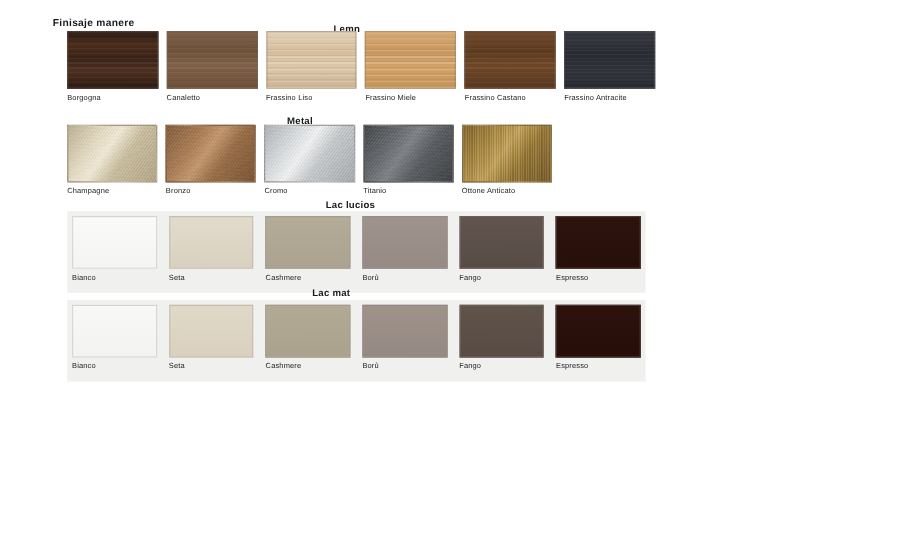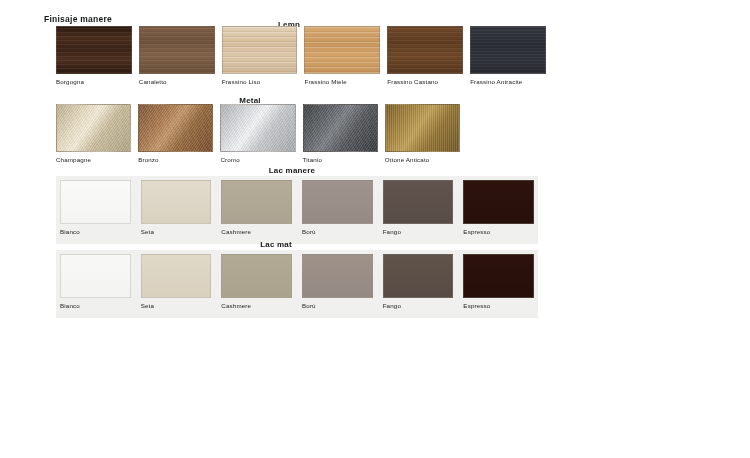--- a/index.html
+++ b/index.html
@@ -130,21 +130,21 @@
         </div>
         <div class="swatch-cell" style="width: 76px; margin-right: 7px;">
           <div class="swatch" style="height: 48px; background-image: repeating-linear-gradient(125deg, rgba(255, 255, 255, 0.1) 0px, rgba(255, 255, 255, 0.1) 1px, rgba(0, 0, 0, 0.05) 1px, rgba(0, 0, 0, 0.05) 2px), linear-gradient(125deg, rgb(63, 66, 69) 0%, rgb(99, 103, 107) 30%, rgb(123, 127, 131) 45%, rgb(85, 88, 92) 64%, rgb(57, 60, 63) 100%); background-color: rgb(84, 87, 90);"></div>
           <div class="swatch-label" style="margin-top: 5px;">Titanio</div>
         </div>
         <div class="swatch-cell" style="width: 76px; margin-right: 0px;">
           <div class="swatch" style="height: 48px; background-image: repeating-linear-gradient(90deg, rgba(255, 255, 255, 0.12) 0px, rgba(255, 255, 255, 0.12) 1px, rgba(0, 0, 0, 0.07) 1px, rgba(0, 0, 0, 0.07) 2px), linear-gradient(125deg, rgb(126, 97, 40) 0%, rgb(168, 134, 60) 28%, rgb(194, 160, 85) 46%, rgb(148, 116, 47) 66%, rgb(115, 87, 37) 100%); background-color: rgb(154, 122, 53);"></div>
           <div class="swatch-label" style="margin-top: 5px;">Ottone Anticato</div>
         </div>
       </div>
-      <div class="section-title" style="left: 232px; top: 166px; width: 120px;">Lac manere</div>
+      <div class="section-title" style="left: 232px; top: 166px; width: 120px;">Lac lucios</div>
       <div class="panel tinted" style="left: 56px; top: 176px; width: 482px; height: 68px; padding: 4px; background: rgb(240, 240, 239);">
         <div class="swatch-cell" style="width: 76px; margin-right: 10px;">
           <div class="swatch" style="height: 44px; background-image: linear-gradient(rgb(250, 250, 249) 0%, rgb(244, 244, 242) 100%); background-color: rgb(247, 247, 246); border: 0.6px solid rgba(150, 145, 140, 0.3);"></div>
           <div class="swatch-label" style="margin-top: 5px;">Bianco</div>
         </div>
         <div class="swatch-cell" style="width: 76px; margin-right: 10px;">
           <div class="swatch" style="height: 44px; background-image: linear-gradient(rgb(226, 218, 203) 0%, rgb(217, 209, 192) 100%); background-color: rgb(222, 214, 198); border: 0.6px solid rgba(150, 145, 140, 0.3);"></div>
           <div class="swatch-label" style="margin-top: 5px;">Seta</div>
         </div>
         <div class="swatch-cell" style="width: 76px; margin-right: 10px;">

